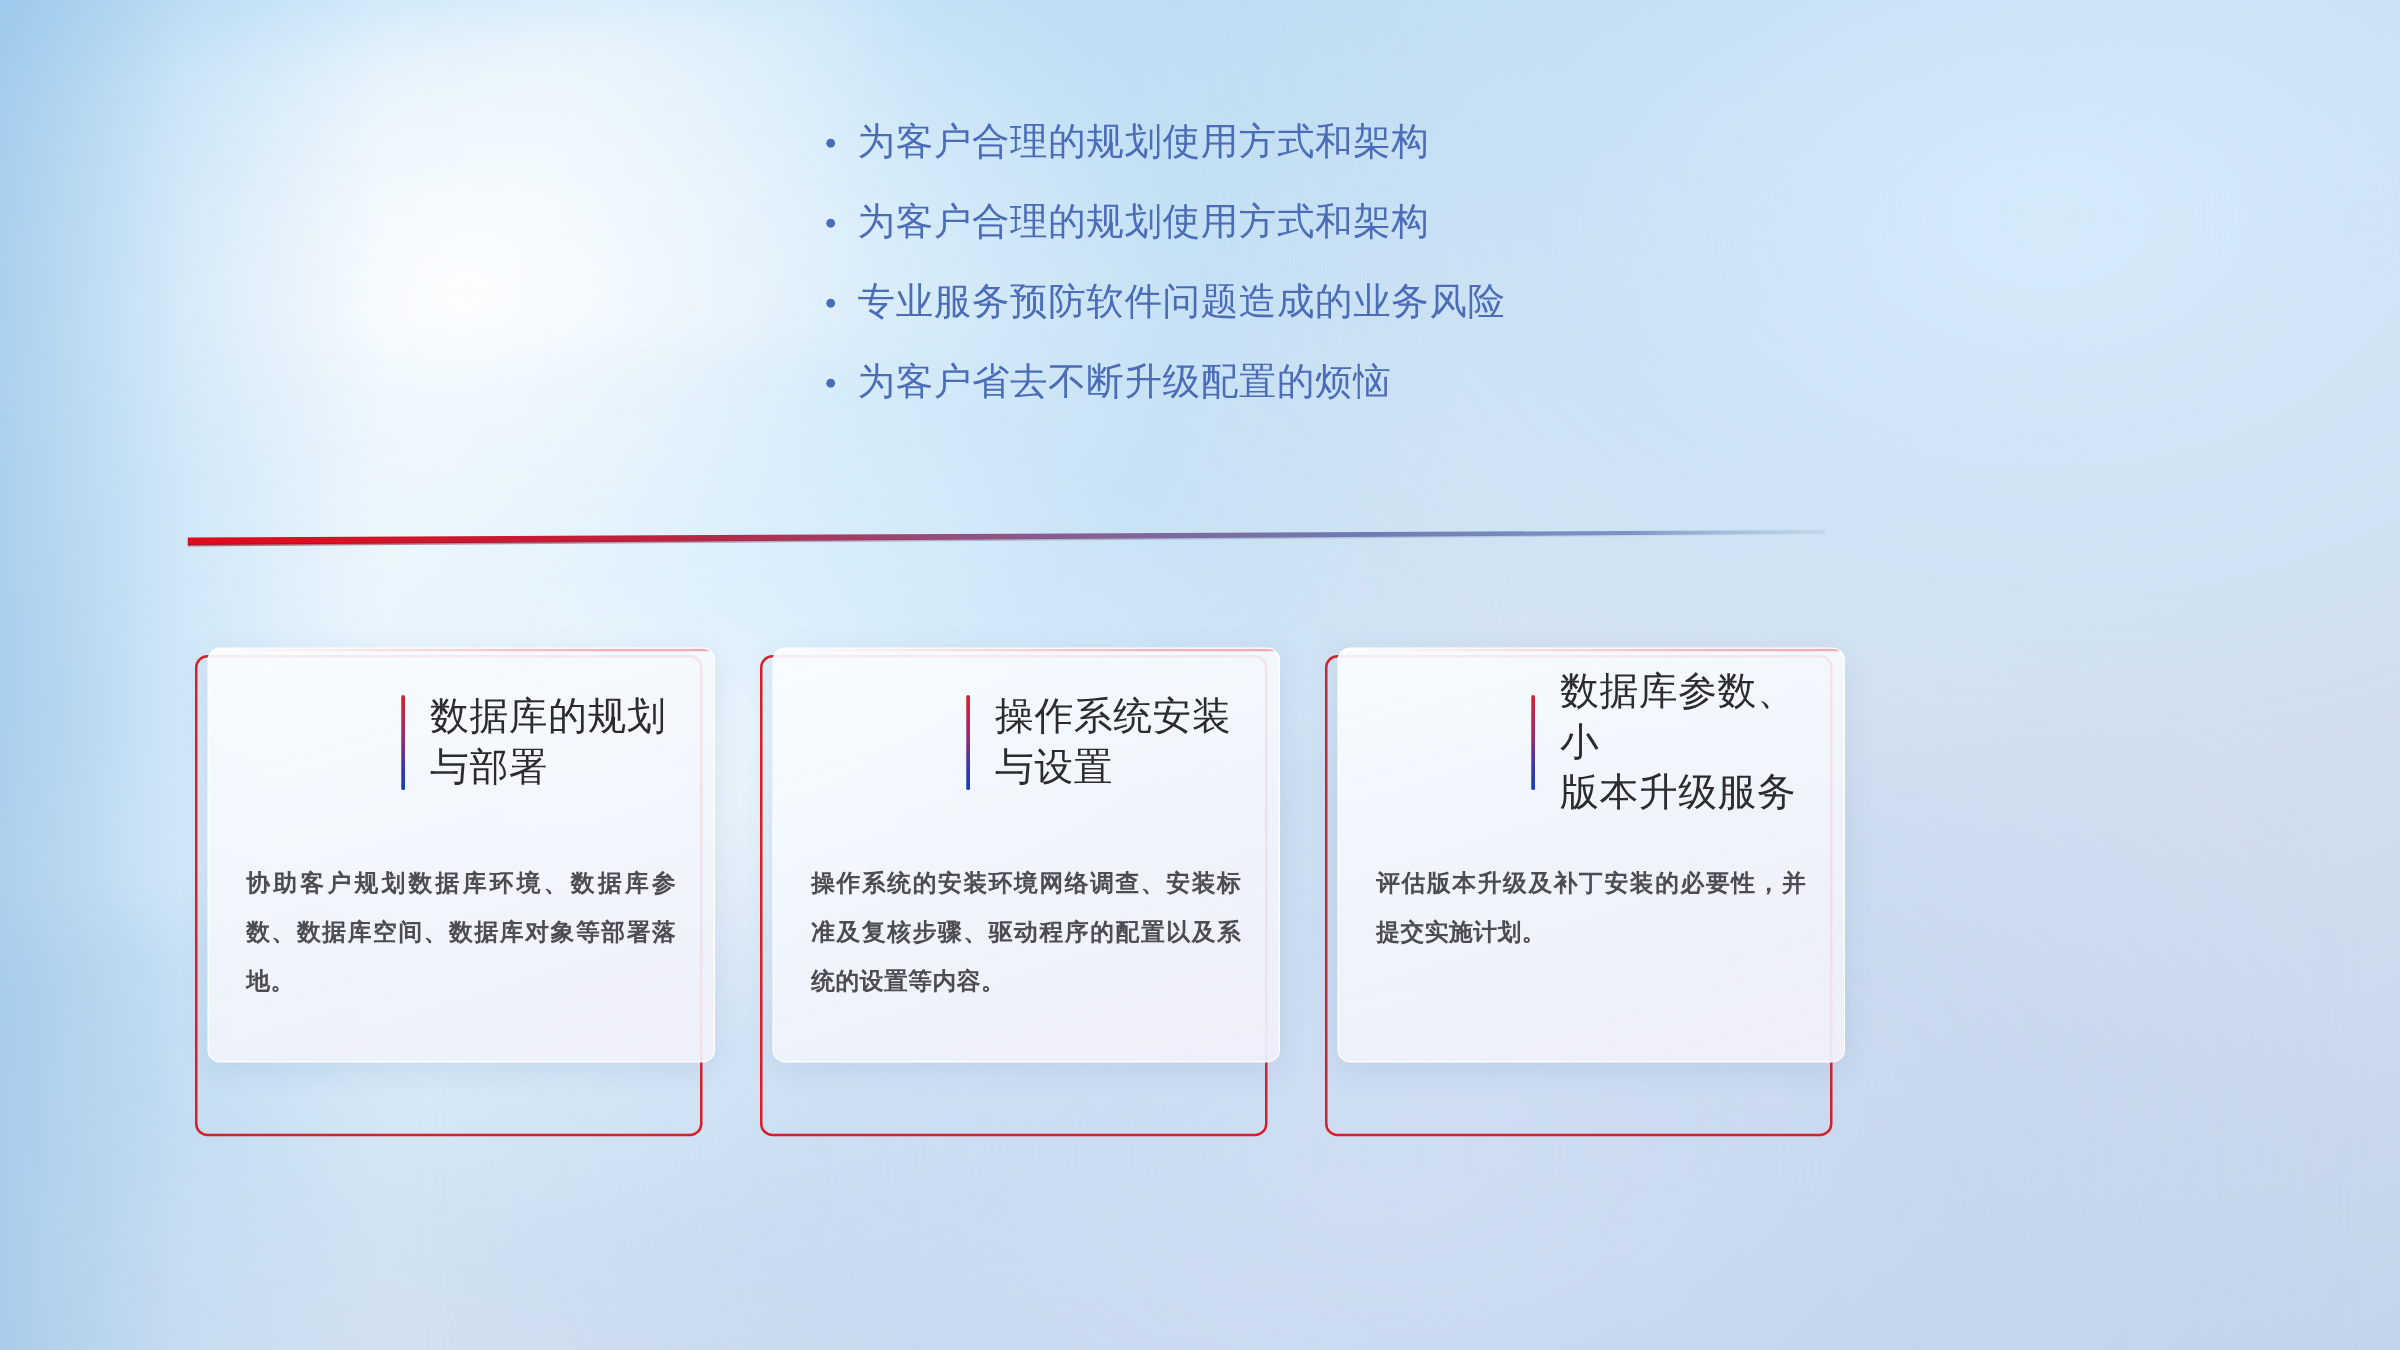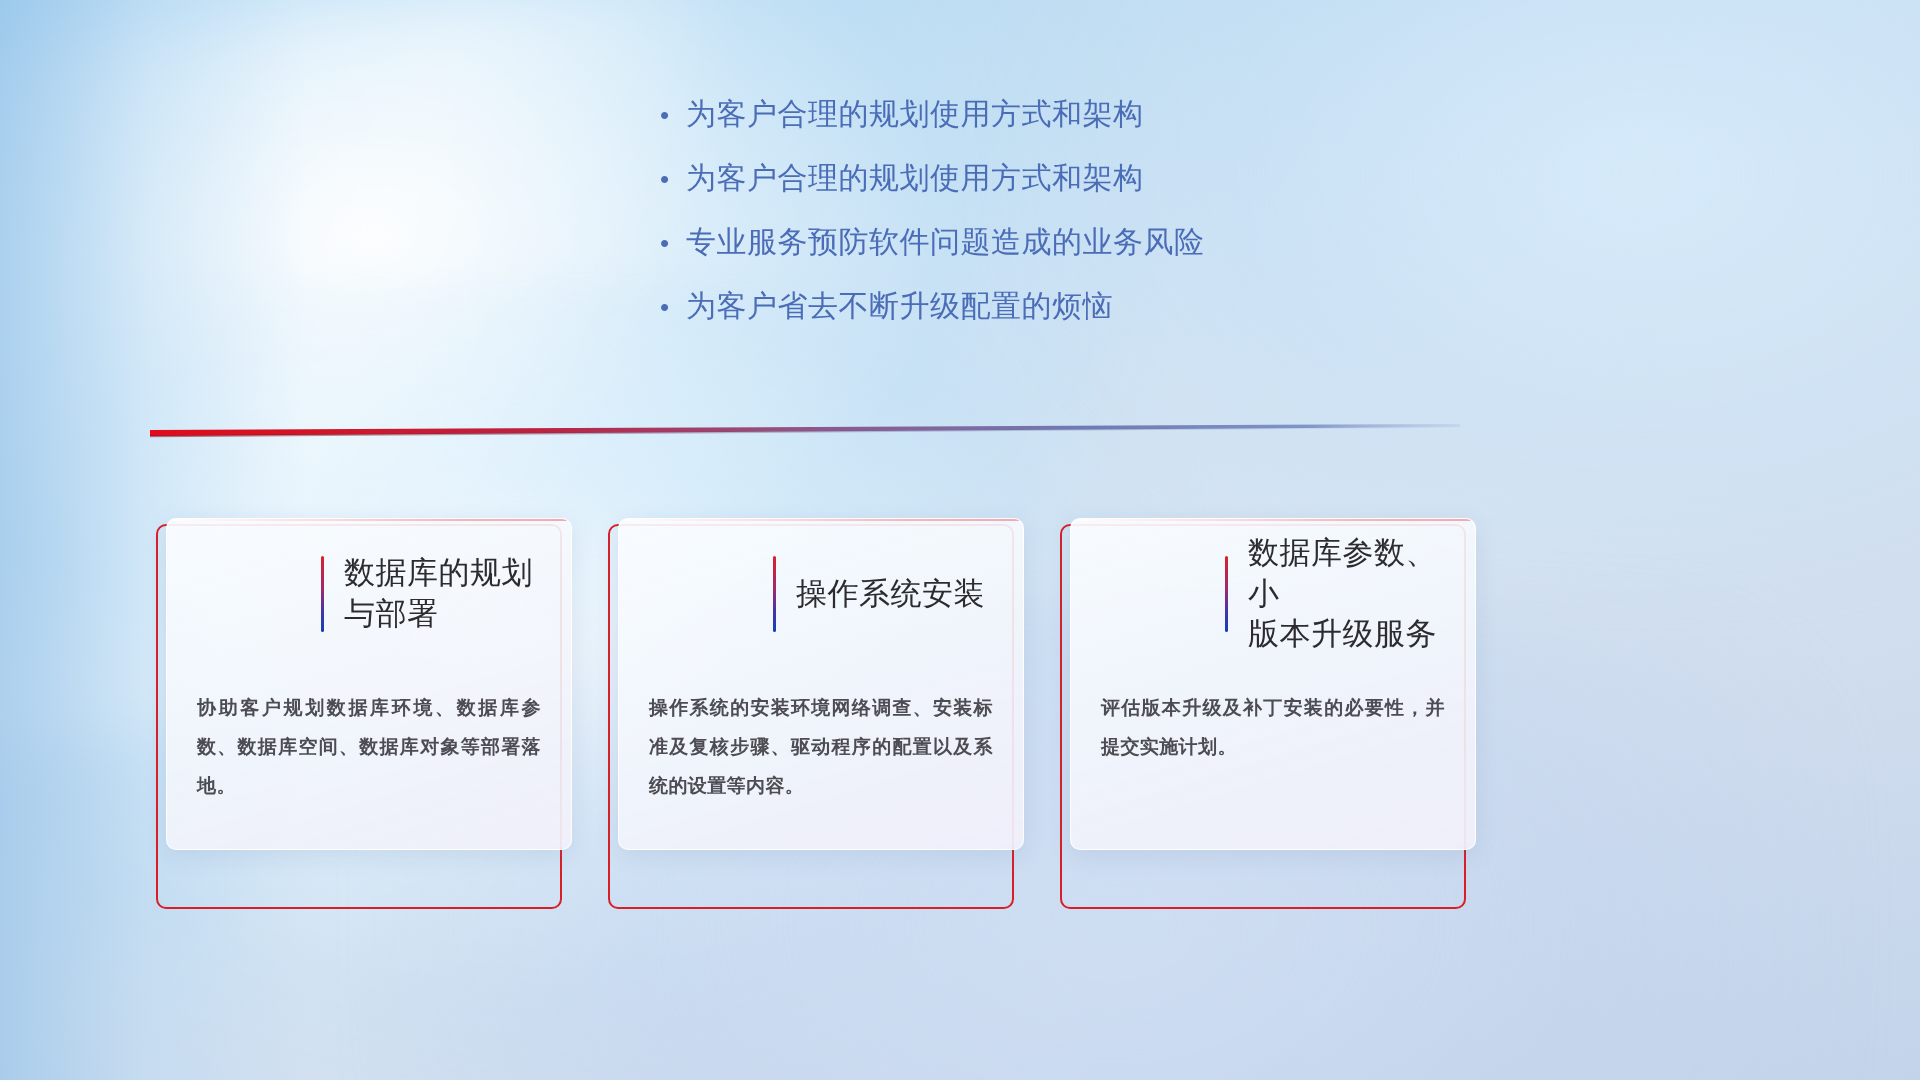--- a/index.html
+++ b/index.html
@@ -363,20 +363,21 @@
             </defs>
             <g clip-path="url(#c2)" mask="url(#m2)">
               <rect width="128" height="104" fill="url(#stripes2)"></rect>
               <rect width="128" height="104" fill="url(#stripesTint2)" opacity="0.7"></rect>
             </g>
           </svg>
         </div>
         <div class="card-bar"></div>
         <div class="card-title">
           <span class="tline">操作系统安装</span>
+          <span class="tline">与设置</span>
         </div>
       </div>
       <div class="card-body">
         <p>操作系统的安装环境网络调查、安装标准及复核步骤、驱动程序的配置以及系统的设置等内容。</p>
       </div>
     </div>
   </div>
 
   <div class="card-slot">
     <div class="card-accent"></div>

